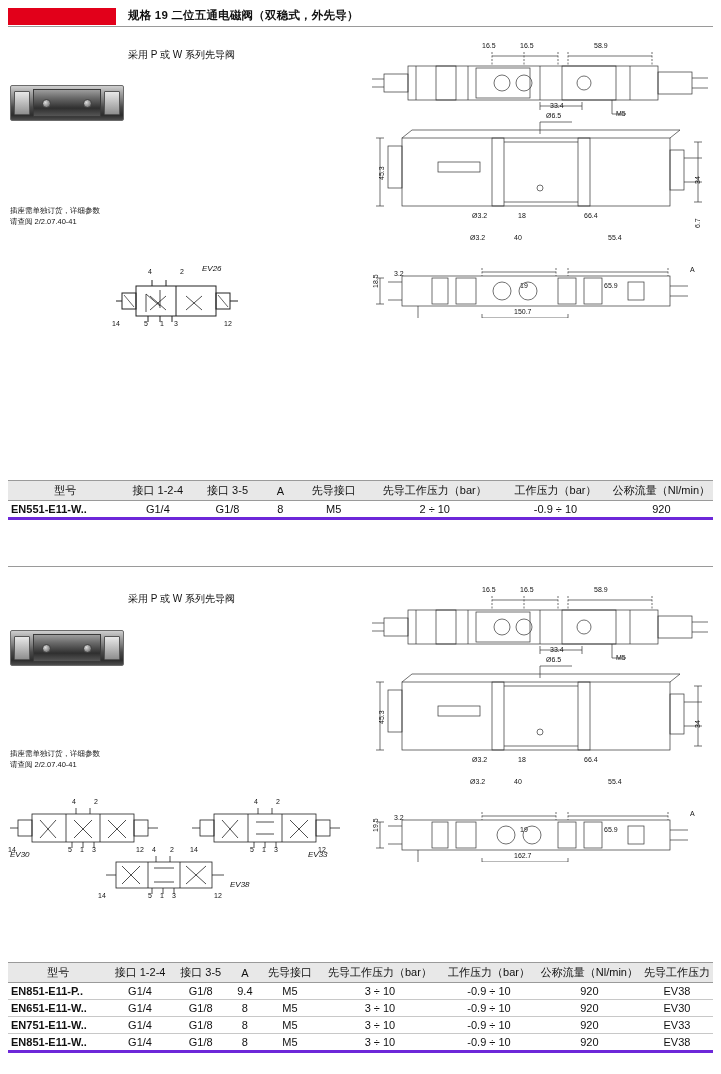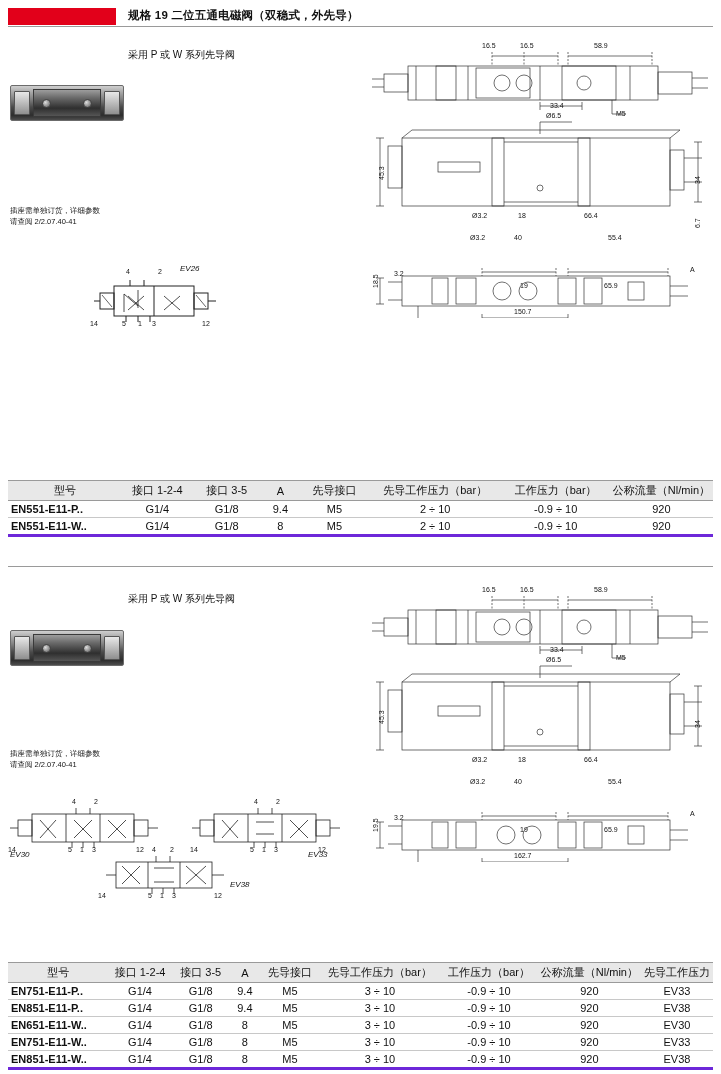--- a/index.html
+++ b/index.html
@@ -185,21 +185,21 @@
       <div class="knob" style="left:8px;"></div>
       <div class="knob" style="right:8px;"></div>
     </div>
   </div>
 
   <div class="note" style="left:10px; top:205px;">
     <div>插座需单独订货，详细参数</div>
     <div>请查阅 2/2.07.40-41</div>
   </div>
 
-  <div class="draw" style="left:94px; top:278px;">
+  <div class="draw" style="left:116px; top:278px;">
     <svg width="130" height="50" viewBox="0 0 130 50">
       <rect x="20" y="8" width="80" height="30" fill="none" stroke="#222" stroke-width="1"></rect>
       <line x1="60" y1="8" x2="60" y2="38" stroke="#222" stroke-width="1"></line>
 
       <path d="M30 34 L30 16 M30 16 L44 28 M44 12 L44 30" stroke="#222" stroke-width="0.8" fill="none"></path>
       <path d="M34 32 L50 18" stroke="#222" stroke-width="0.8"></path>
       <path d="M34 18 L50 32" stroke="#222" stroke-width="0.8"></path>
 
       <path d="M70 32 L86 18" stroke="#222" stroke-width="0.8"></path>
       <path d="M70 18 L86 32" stroke="#222" stroke-width="0.8"></path>
@@ -346,30 +346,20 @@
         <th style="width:70px;">接口 1-2-4</th>
         <th style="width:70px;">接口 3-5</th>
         <th style="width:40px;">A</th>
         <th style="width:70px;">先导接口</th>
         <th style="width:135px;">先导工作压力（bar）</th>
         <th style="width:110px;">工作压力（bar）</th>
         <th>公称流量（Nl/min）</th>
       </tr>
     </thead>
     <tbody>
-      <tr>
-        <td class="model">EN551-E11-P..</td>
-        <td>G1/4</td>
-        <td>G1/8</td>
-        <td>9.4</td>
-        <td>M5</td>
-        <td>2 ÷ 10</td>
-        <td>-0.9 ÷ 10</td>
-        <td>920</td>
-      </tr>
       <tr>
         <td class="model">EN551-E11-W..</td>
         <td>G1/4</td>
         <td>G1/8</td>
         <td>8</td>
         <td>M5</td>
         <td>2 ÷ 10</td>
         <td>-0.9 ÷ 10</td>
         <td>920</td>
       </tr>
@@ -601,31 +591,20 @@
         <th style="width:66px;">接口 3-5</th>
         <th style="width:36px;">A</th>
         <th style="width:66px;">先导接口</th>
         <th style="width:128px;">先导工作压力（bar）</th>
         <th style="width:104px;">工作压力（bar）</th>
         <th style="width:76px;">公称流量（Nl/min）</th>
         <th>先导工作压力</th>
       </tr>
     </thead>
     <tbody>
-      <tr>
-        <td class="model">EN751-E11-P..</td>
-        <td>G1/4</td>
-        <td>G1/8</td>
-        <td>9.4</td>
-        <td>M5</td>
-        <td>3 ÷ 10</td>
-        <td>-0.9 ÷ 10</td>
-        <td>920</td>
-        <td>EV33</td>
-      </tr>
       <tr>
         <td class="model">EN851-E11-P..</td>
         <td>G1/4</td>
         <td>G1/8</td>
         <td>9.4</td>
         <td>M5</td>
         <td>3 ÷ 10</td>
         <td>-0.9 ÷ 10</td>
         <td>920</td>
         <td>EV38</td>

